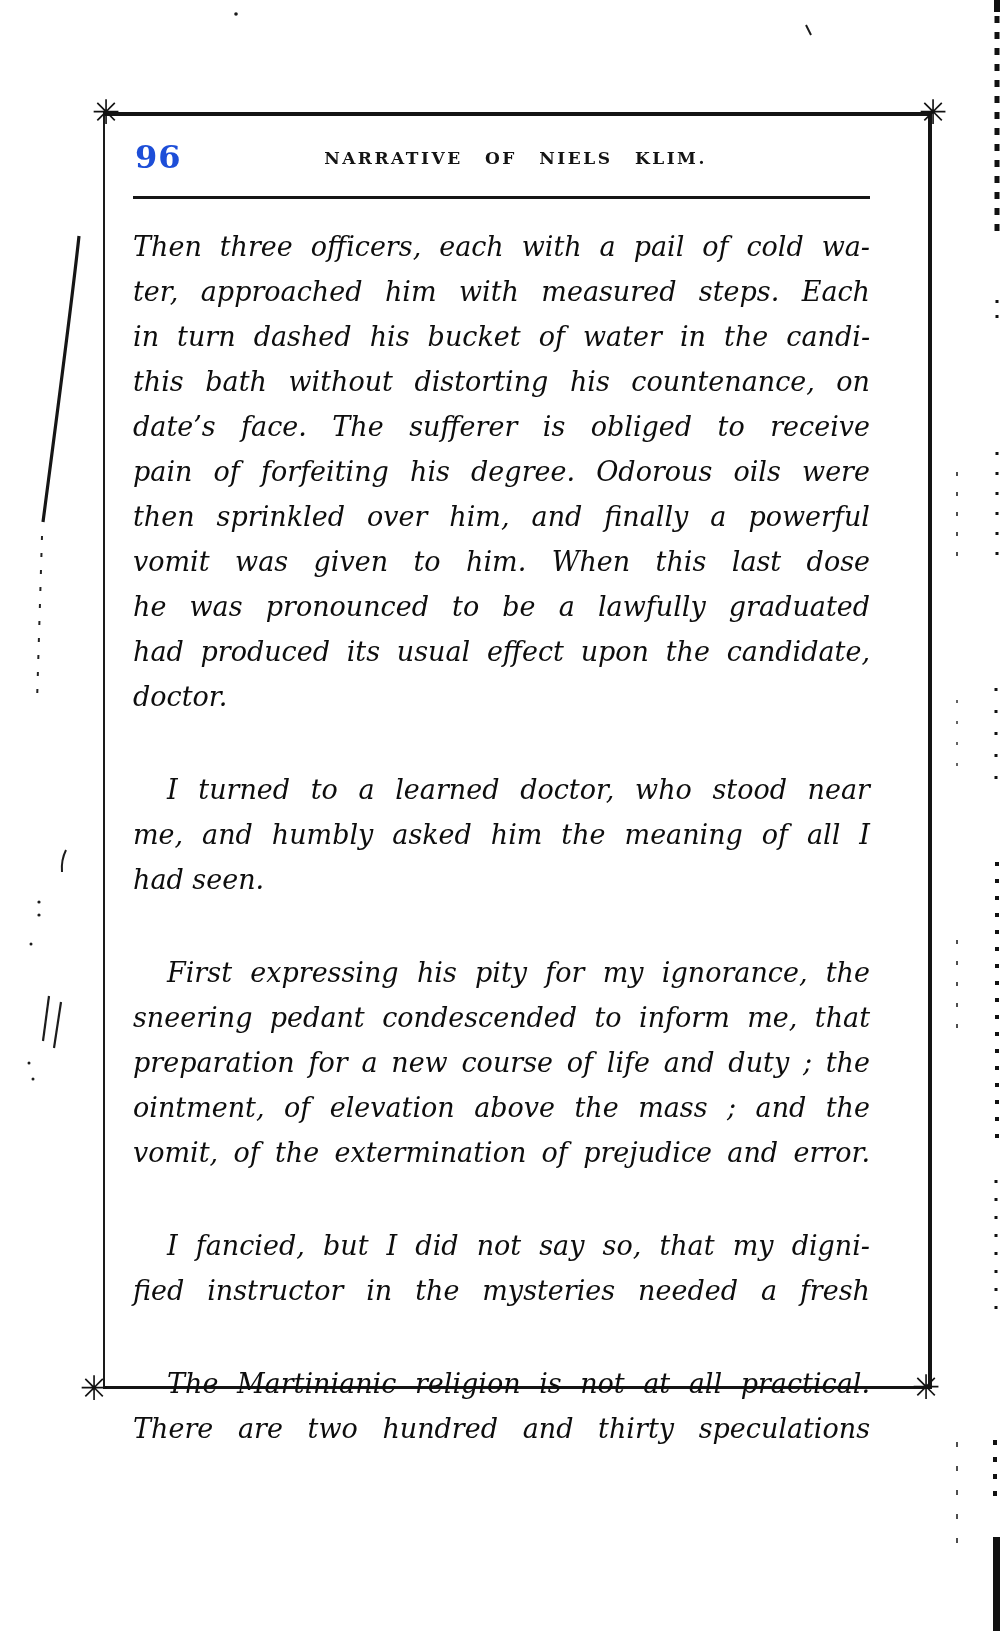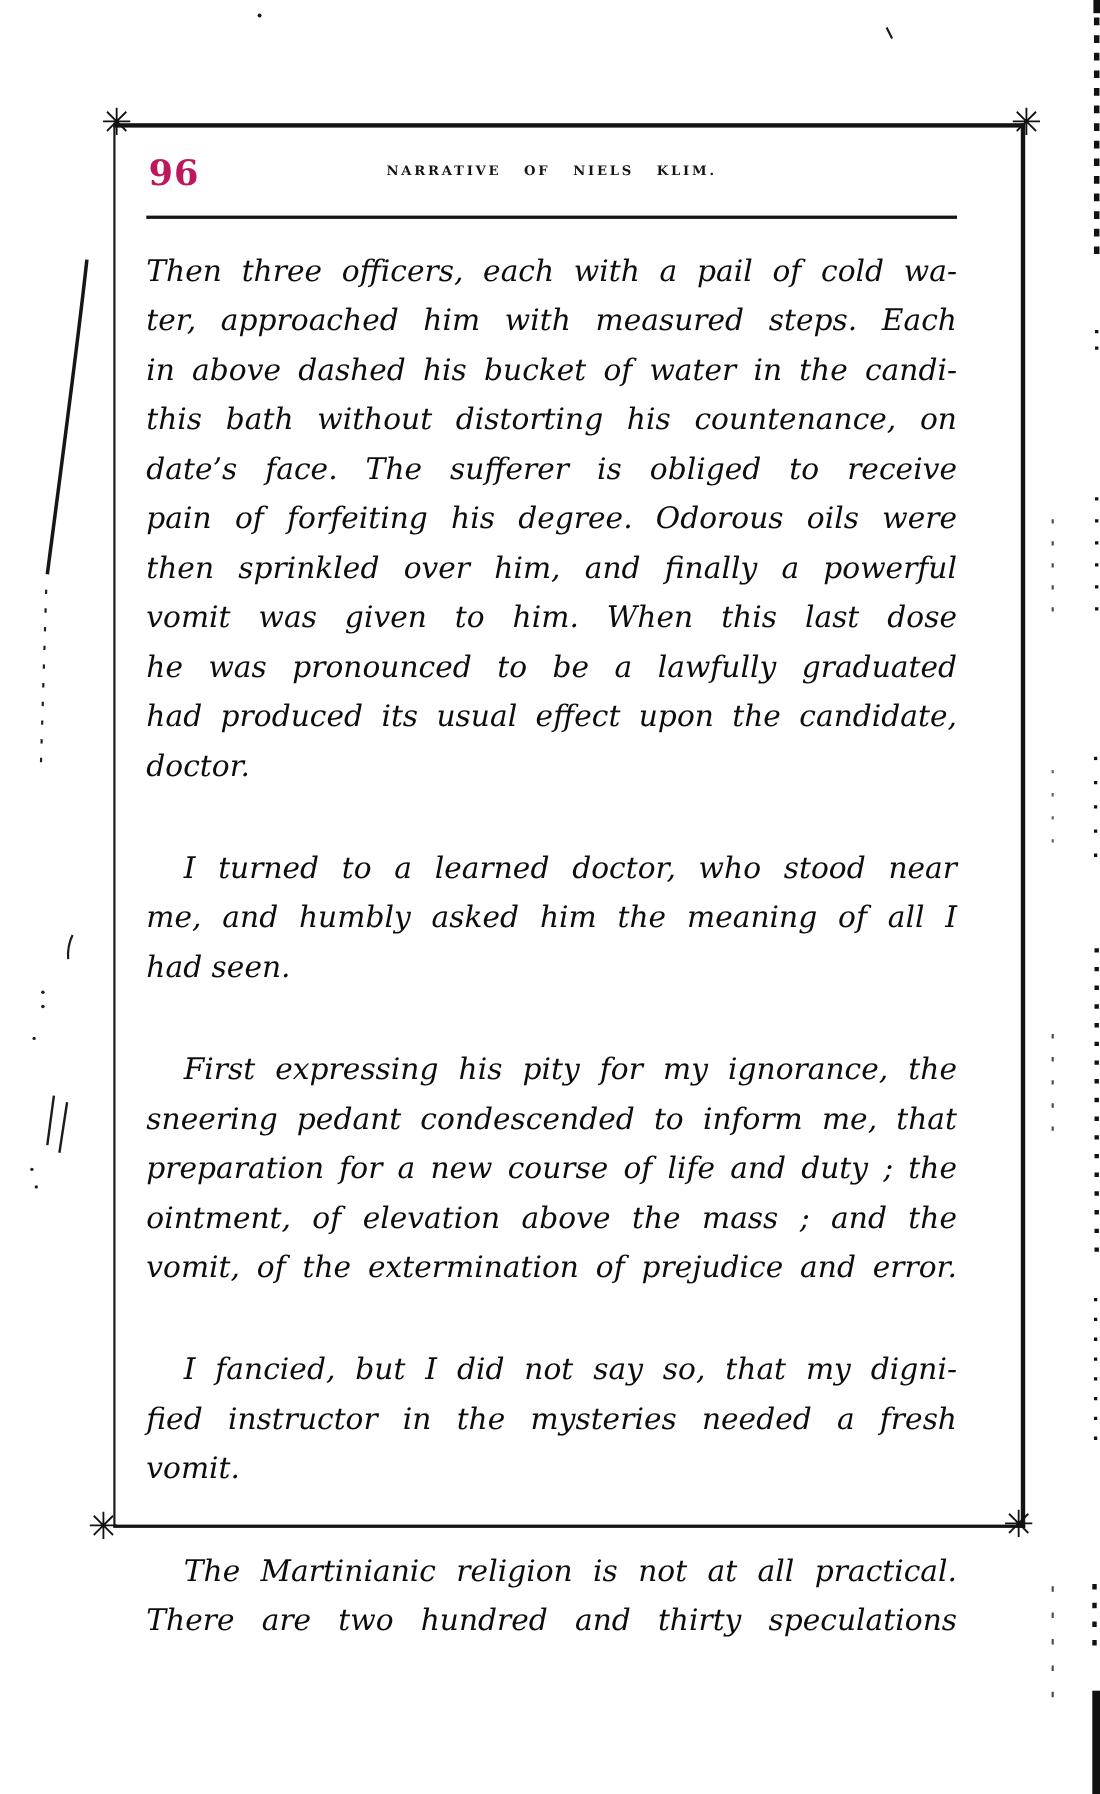--- a/index.html
+++ b/index.html
@@ -41,29 +41,29 @@
   .star-bl { left: 94px;  top: 1389px; }
   .star-br { left: 926px; top: 1388px; }
 
   .page-number {
     position: absolute;
     left: 30px;
     top: 22px;
     font-size: 32px;
     font-weight: bold;
     letter-spacing: 1px;
-    color: #be185d;
+    color: #1d4ed8;
   }
   .running-head {
     position: absolute;
-    left: 28px;
+    left: 42px;
     width: 737px;
     top: 32px;
     text-align: center;
-    font-size: 12px;
+    font-size: 17px;
     font-weight: bold;
     letter-spacing: 2.5px;
     word-spacing: 14px;
     color: #141414;
   }
   .head-rule {
     position: absolute;
     left: 28px;
     top: 80px;
     width: 737px;
@@ -133,21 +133,21 @@
 </svg>
 
 <div class="frame">
   <div class="page-number">96</div>
   <div class="running-head">NARRATIVE OF NIELS KLIM.</div>
   <div class="head-rule"></div>
   <div class="text-block">
       <div>
         <div class="line">Then three officers, each with a pail of cold wa-</div>
         <div class="line">ter, approached him with measured steps.  Each</div>
-        <div class="line">in above dashed his bucket of water in the candi-</div>
+        <div class="line">in turn dashed his bucket of water in the candi-</div>
         <div class="line">this bath without distorting his countenance, on</div>
         <div class="line">date’s face.  The sufferer is obliged to receive</div>
         <div class="line">pain of forfeiting his degree.  Odorous oils were</div>
         <div class="line">then sprinkled over him, and finally a powerful</div>
         <div class="line">vomit was given to him.  When this last dose</div>
         <div class="line">he was pronounced to be a lawfully graduated</div>
         <div class="line">had produced its usual effect upon the candidate,</div>
         <div class="line no-stretch">doctor.</div>
       </div>
       <div>
@@ -158,21 +158,20 @@
       <div>
         <div class="line indent">First expressing his pity for my ignorance, the</div>
         <div class="line">sneering pedant condescended to inform me, that</div>
         <div class="line">preparation for a new course of life and duty ; the</div>
         <div class="line">ointment, of elevation above the mass ; and the</div>
         <div class="line">vomit, of the extermination of prejudice and error.</div>
       </div>
       <div>
         <div class="line indent">I fancied, but I did not say so, that my digni-</div>
         <div class="line">fied instructor in the mysteries needed a fresh</div>
-        <div class="line no-stretch">vomit.</div>
       </div>
       <div>
         <div class="line indent">The Martinianic religion is not at all practical.</div>
         <div class="line">There are two hundred and thirty speculations</div>
       </div>
     </div>
 </div>
 
 <span class="corner-star star-tl">✳</span>
 <span class="corner-star star-tr">✳</span>

